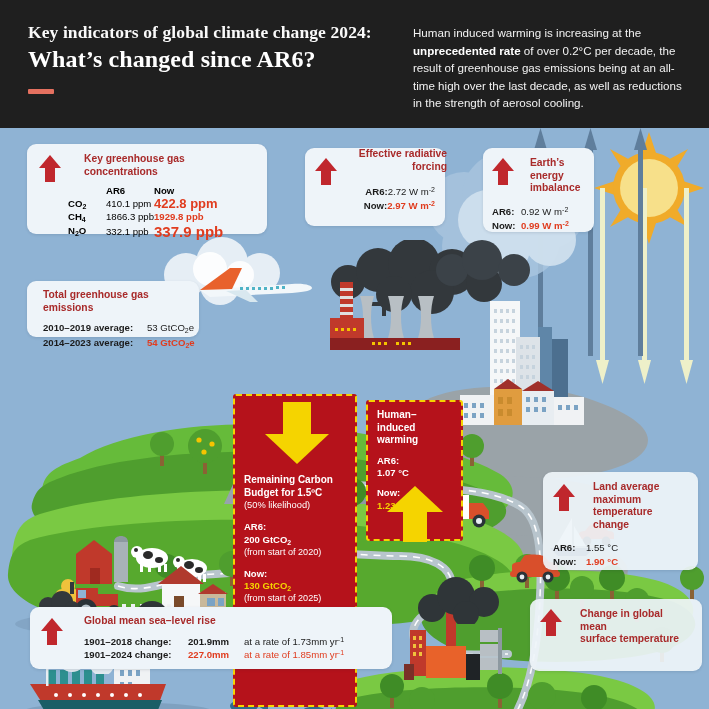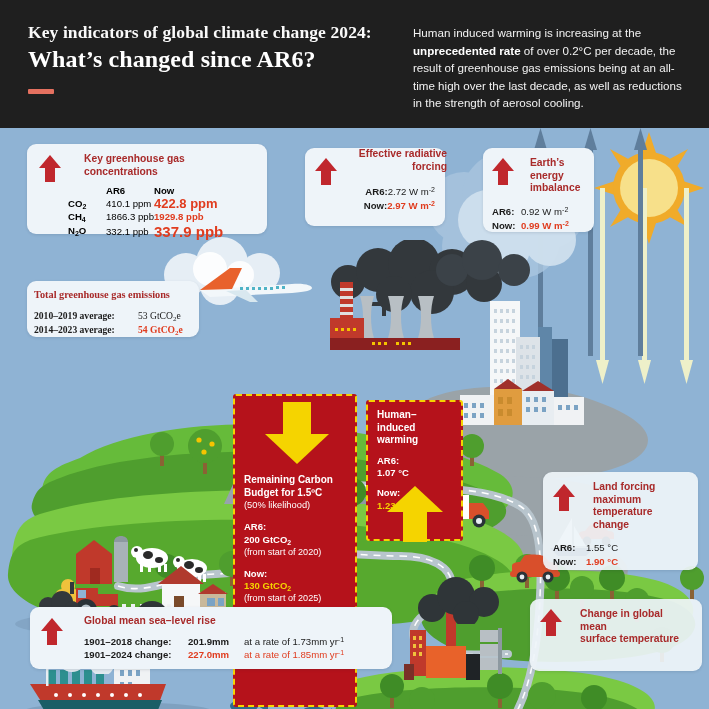--- a/index.html
+++ b/index.html
@@ -748,35 +748,35 @@
         <div class="head"></div>
           <div class="shaft"></div>
       </div>
       <div class="p-title" style="margin-left:38px; width:66px;">Earth’s energy imbalance</div>
       <div style="margin-top:10px;">
         <div class="p-row"><span class="lbl" style="display:inline-block;width:29px;">AR6:</span><span>0.92 W m</span><sup>-2</sup></div>
         <div class="p-row"><span class="lbl" style="display:inline-block;width:29px;">Now:</span><span class="p-now">0.99 W m</span><sup class="p-now">-2</sup></div>
       </div>
     </div>
 
-    <div class="panel" style="left:27px; top:153px; width:172px; height:56px; padding:8px 7px;font-family:Liberation Serif, serif;">
+    <div class="panel" style="left:27px; top:153px; width:172px; height:56px; padding:8px 16px;">
       <div class="p-title">Total greenhouse gas emissions</div>
       <div style="margin-top:7px;">
         <div class="p-row"><span class="lbl" style="display:inline-block;width:104px;">2010–2019 average:</span><span>53 GtCO</span><sub>2</sub><span>e</span></div>
         <div class="p-row"><span class="lbl" style="display:inline-block;width:104px;">2014–2023 average:</span><span class="p-now">54 GtCO</span><sub class="p-now">2</sub><span class="p-now">e</span></div>
       </div>
     </div>
 
     <div class="panel translucent" style="left:543px; top:344px; width:155px; height:98px; padding:9px 10px;">
       <div class="redarrow" style="left:10px; top:12px;">
         <div class="head"></div>
           <div class="shaft"></div>
       </div>
       <div class="p-title" style="margin-left:40px;">
-        <div>Land forcing</div>
+        <div>Land average</div>
         <div>maximum</div>
         <div>temperature</div>
         <div>change</div>
       </div>
       <div style="margin-top:10px;">
         <div class="p-row"><span class="lbl" style="display:inline-block;width:33px;">AR6:</span><span>1.55 °C</span></div>
         <div class="p-row"><span class="lbl" style="display:inline-block;width:33px;">Now:</span><span class="p-now">1.90 °C</span></div>
       </div>
     </div>
 

